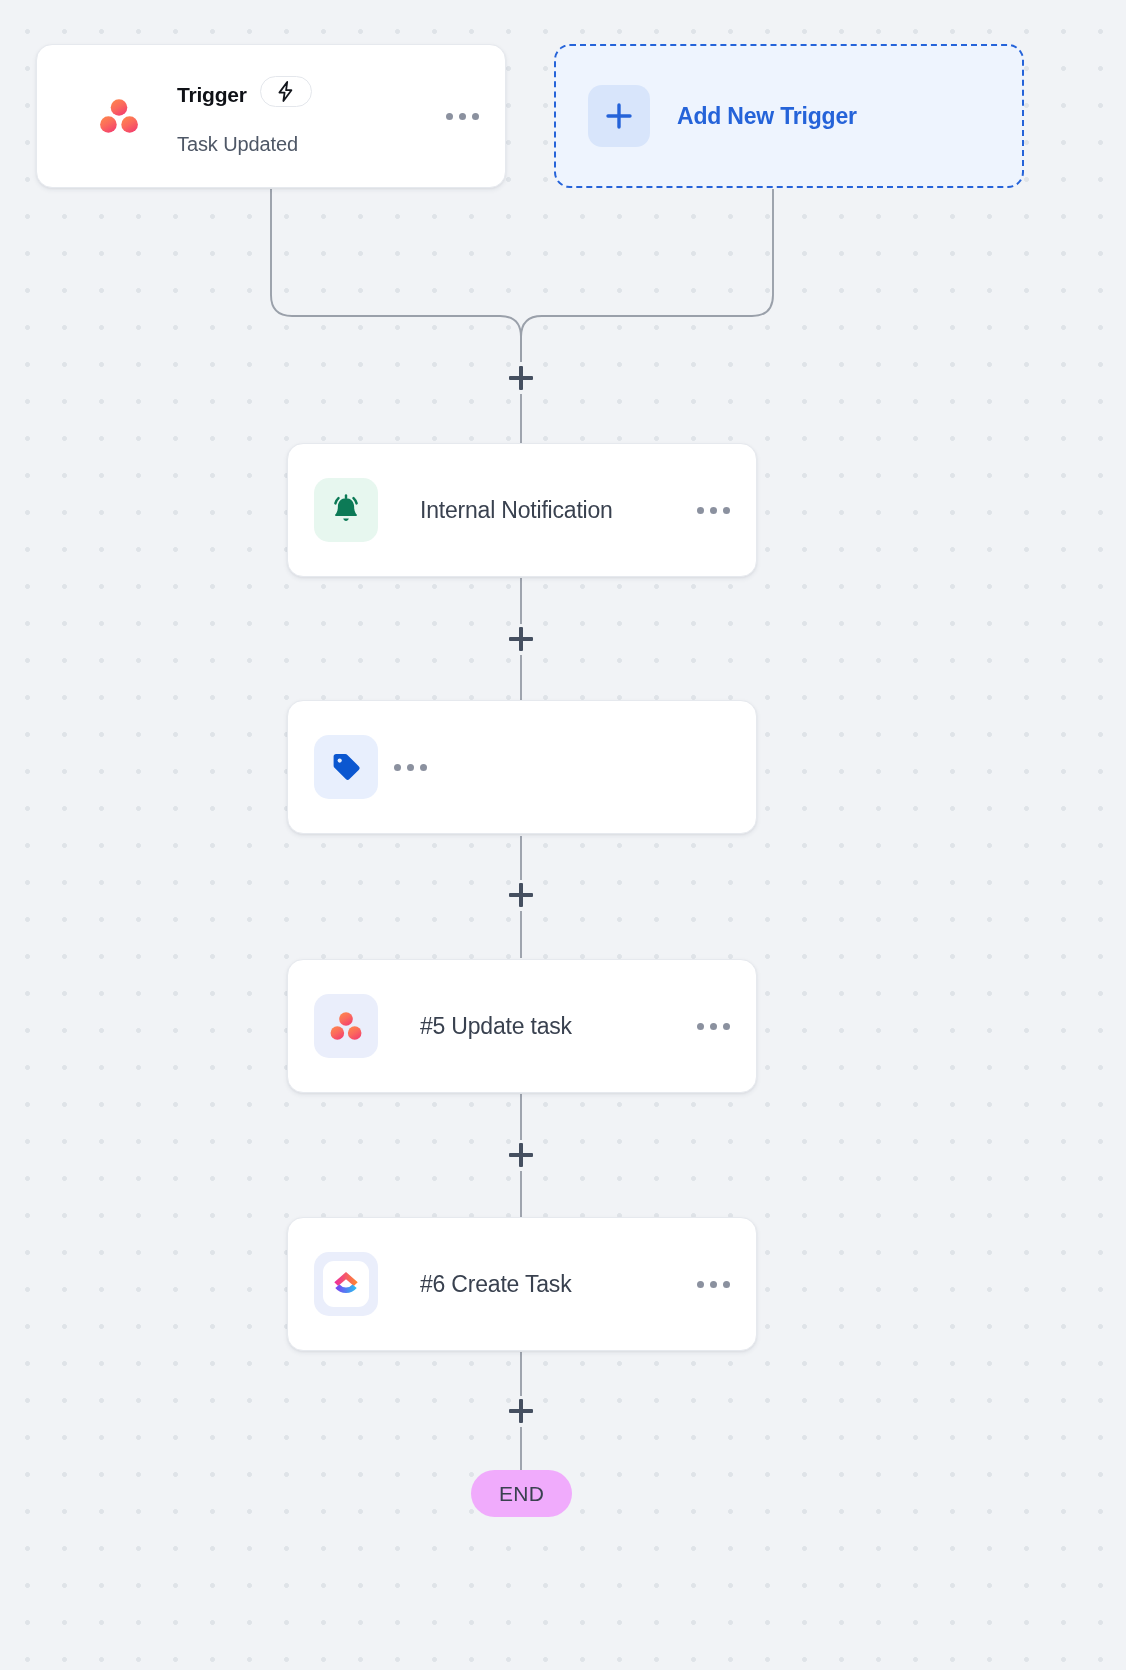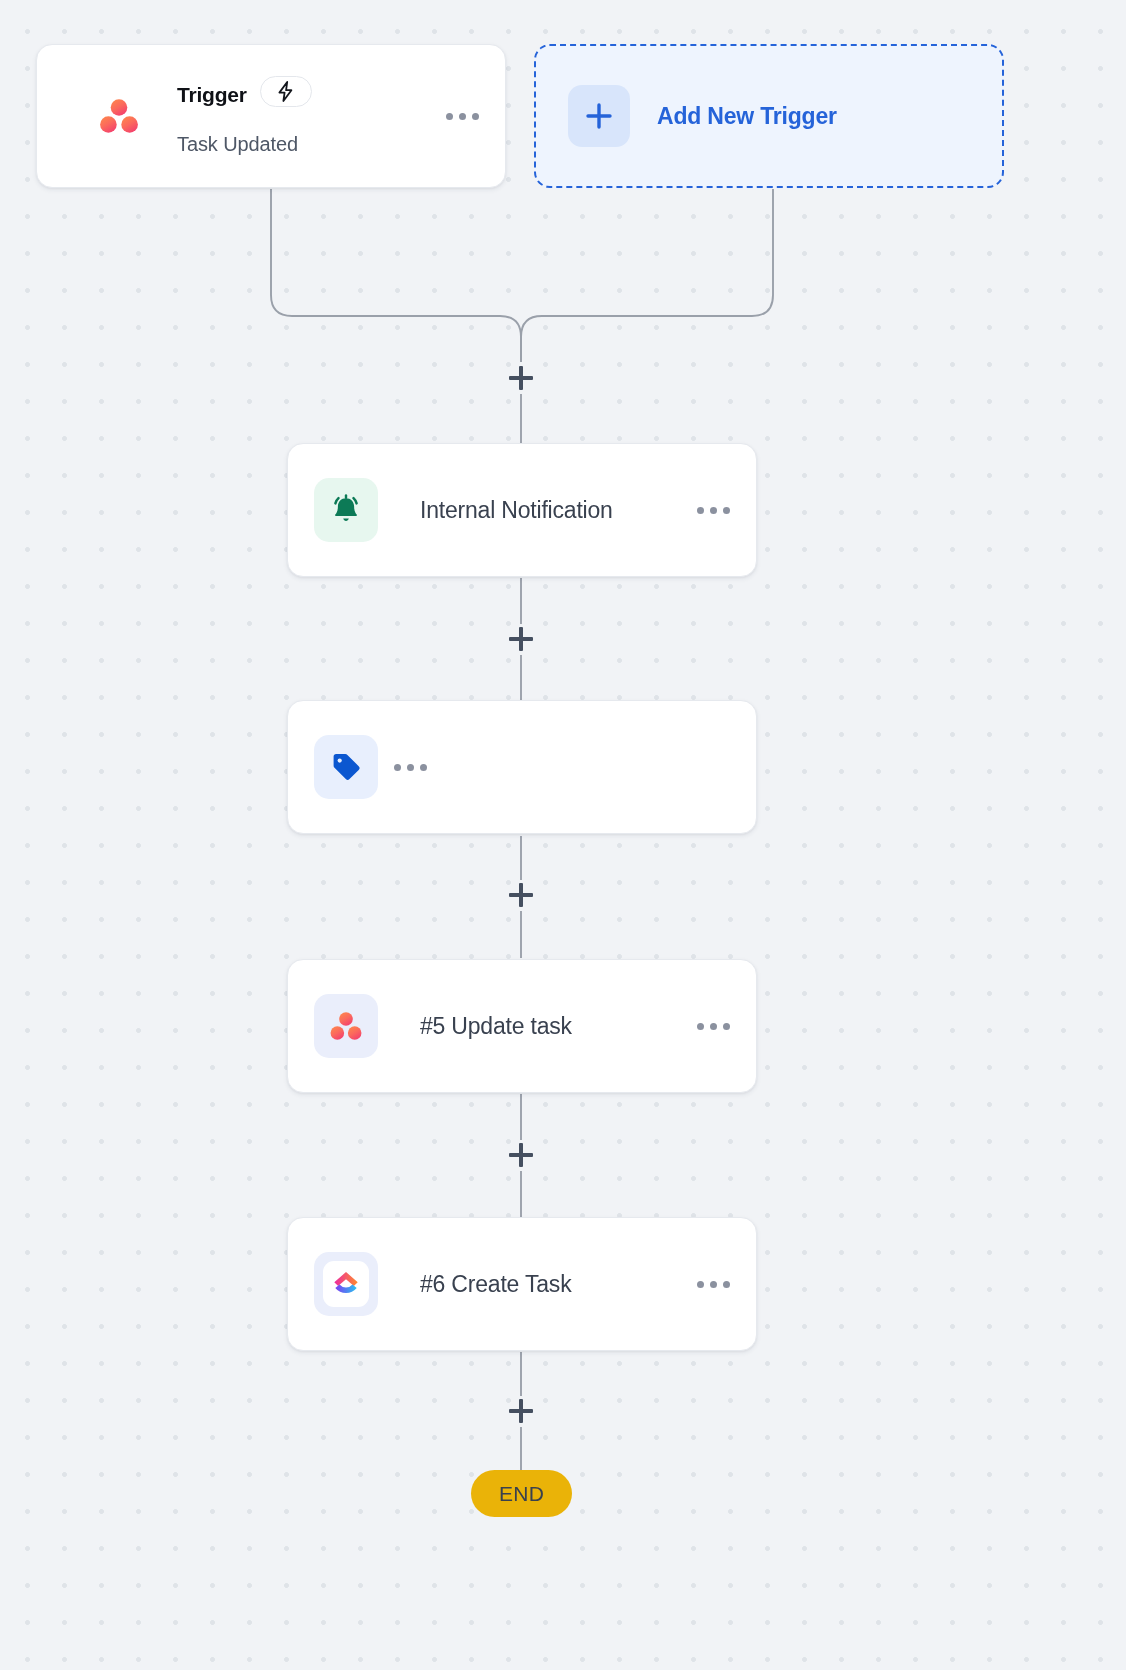--- a/index.html
+++ b/index.html
@@ -109,21 +109,21 @@
     width: 7px;
     height: 7px;
     border-radius: 50%;
     background: #8b919f;
     display: block;
   }
 
   
   .add-trigger {
     position: absolute;
-    left: 534px;
+    left: 554px;
     top: 44px;
     width: 470px;
     height: 144px;
     border: 2px dashed #2563d9;
     border-radius: 16px;
     background: #eef4fe;
     display: flex;
     align-items: center;
     padding-left: 32px;
     cursor: pointer;
@@ -212,21 +212,21 @@
   .plus-node::after  { width: 3.4px; height: 24px; }
 
   
   .end-pill {
     position: absolute;
     left: 471px;
     top: 1470px;
     width: 101px;
     height: 47px;
     border-radius: 24px;
-    background: #eab308;
+    background: #f0abfc;
     display: flex;
     align-items: center;
     justify-content: center;
     font-size: 21px;
     color: #39414f;
     letter-spacing: 0.3px;
   }
 </style>
 </head>
 <body>

